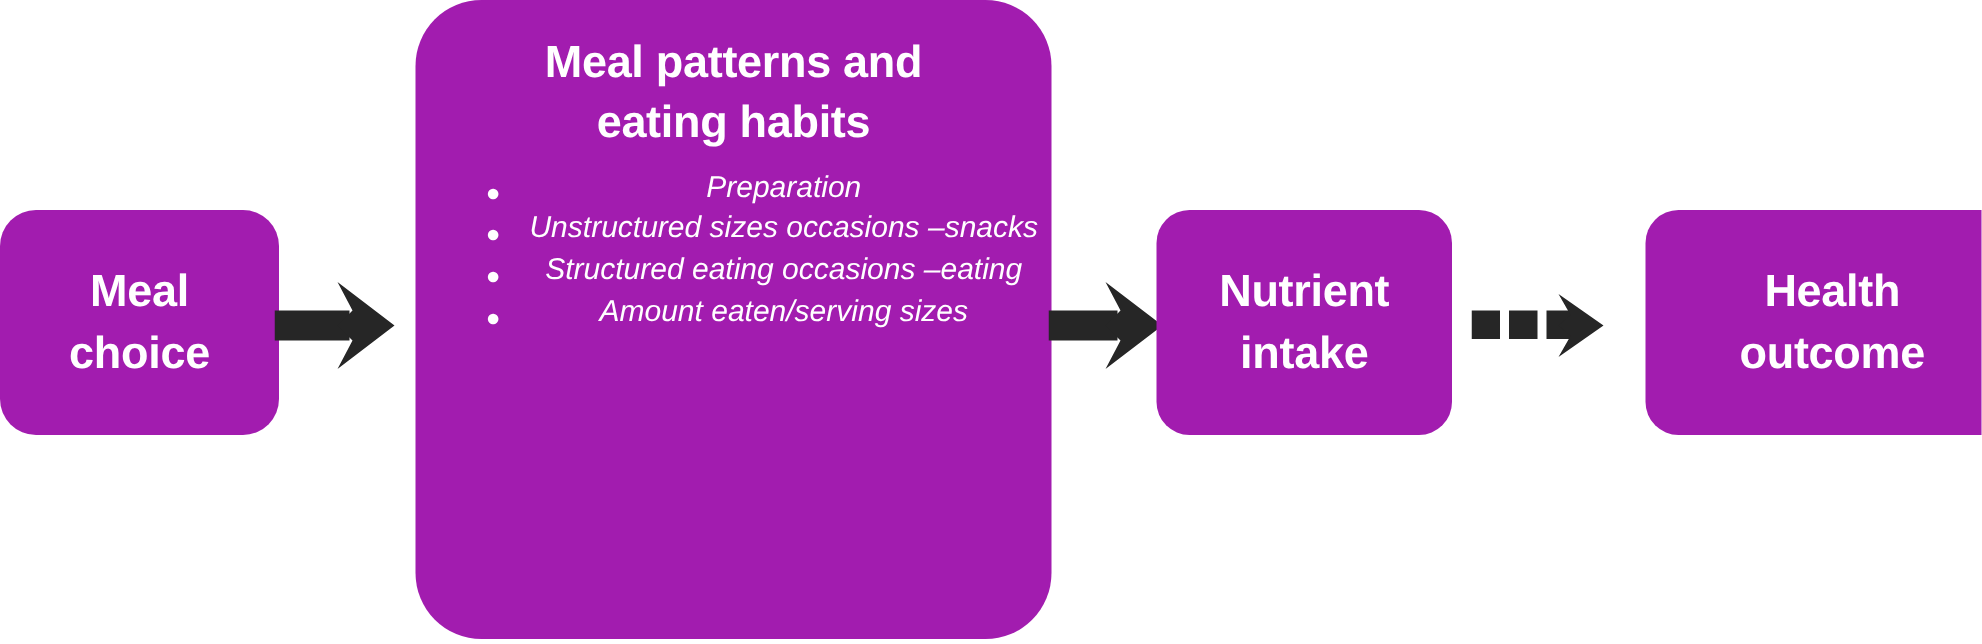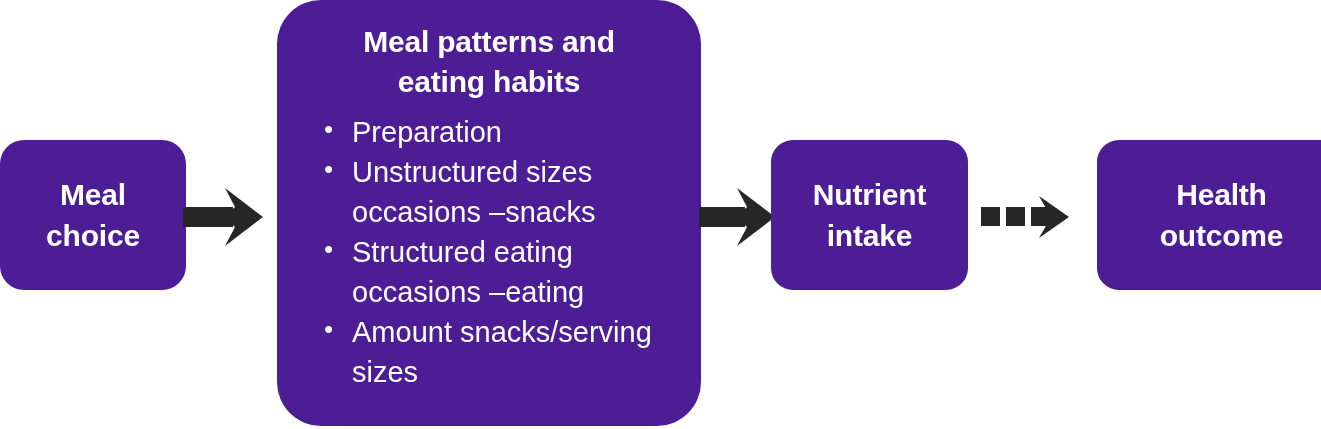--- a/index.html
+++ b/index.html
@@ -16,21 +16,21 @@
   #diagram {
     position: relative;
     width: 1321px;
     height: 429px;
     background: #ffffff;
   }
 
   
   .node {
     position: absolute;
-    background: #4c1d95;
+    background: #a21caf;
     border-radius: 22px;
     box-sizing: border-box;
     display: flex;
     flex-direction: column;
     align-items: center;
     justify-content: center;
     color: #ffffff;
   }
   .node-label {
     font-weight: bold;
@@ -88,25 +88,26 @@
     padding: 0;
     align-self: flex-start;
     width: 100%;
     box-sizing: border-box;
     padding-left: 42px;
     padding-right: 8px;
   }
   #meal-list li {
     position: relative;
     color: #ffffff;
-    font-size: 29px;
+    font-size: 20px;
     line-height: 1.38;
     padding-left: 33px;
     margin-bottom: 0px;
-    text-align: left;
+    text-align: center;
+    font-style: italic;
   }
   #meal-list li::before {
     content: "\2022";
     position: absolute;
     left: 5px;
     top: -1px;
     font-size: 26px;
     line-height: 1.45;
   }
 
@@ -136,21 +137,21 @@
     </svg>
   </div>
 
   <div class="node" id="node-meal-patterns">
     <div id="meal-title">Meal patterns and
 eating habits</div>
     <ul id="meal-list">
       <li>Preparation</li>
       <li>Unstructured sizes occasions –snacks</li>
       <li>Structured eating occasions –eating</li>
-      <li>Amount snacks/serving sizes</li>
+      <li>Amount eaten/serving sizes</li>
     </ul>
   </div>
 
   <div class="arrow arrow-solid" id="arrow-2">
     <svg width="78" height="62" viewBox="0 0 78 62">
       <rect x="0" y="21" width="46" height="20" fill="#262626"></rect>
       <path d="M 38 2 L 76 31 L 38 60 L 48 41 L 38 31 L 48 21 Z" fill="#262626"></path>
     </svg>
   </div>
 

